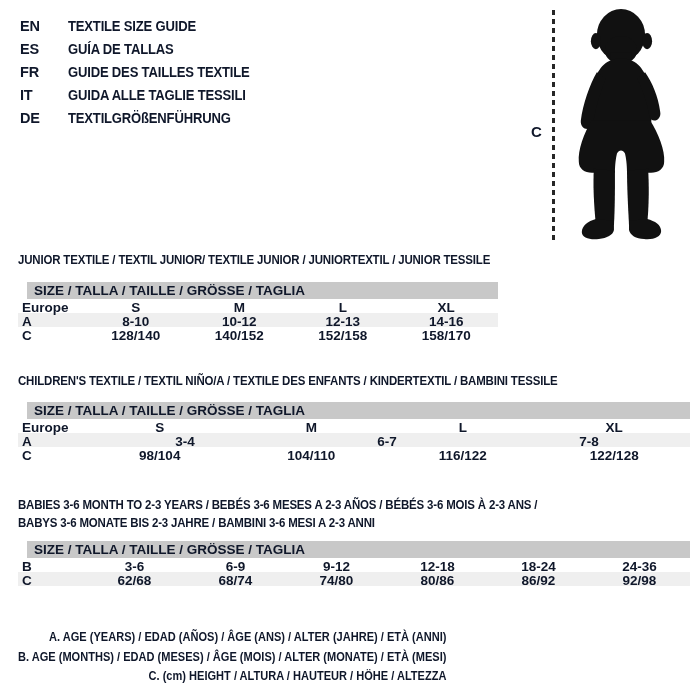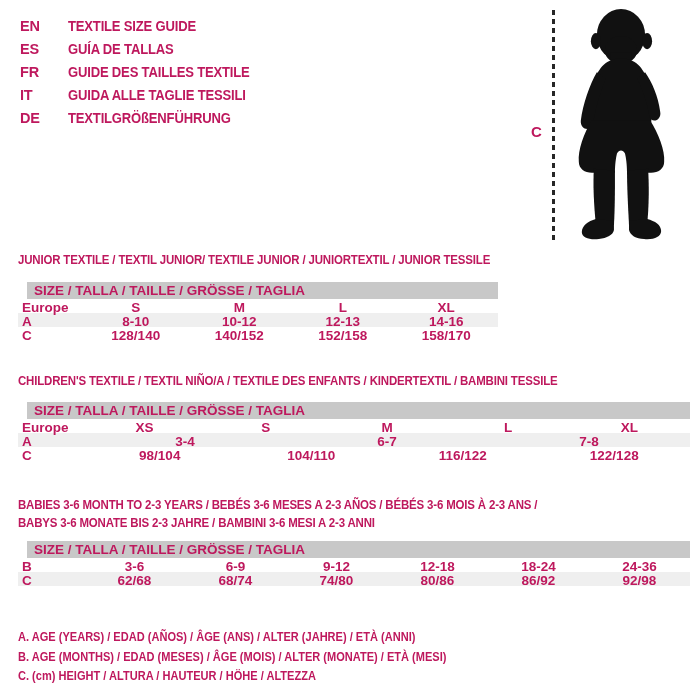--- a/index.html
+++ b/index.html
@@ -1,19 +1,19 @@
 <!DOCTYPE html>
 <html><head>
 <meta charset="utf-8">
 <style>
   * { margin:0; padding:0; box-sizing:border-box; }
   html,body { background:#ffffff; }
   .page {
     position:relative; width:700px; height:700px; background:#ffffff;
-    font-family:"Liberation Sans", sans-serif; font-weight:bold; color:#be185d;
+    font-family:"Liberation Sans", sans-serif; font-weight:bold; color:#0f172a;
     overflow:hidden;
   }
   
   .lang-block { position:absolute; left:20px; top:14px; }
   .lang-row { height:23px; line-height:23px; white-space:nowrap; }
   .lang-code { display:inline-block; width:48px; font-size:14.5px; letter-spacing:-0.2px; }
   .lang-label { display:inline-block; font-size:14.5px; letter-spacing:-0.2px;
     transform:scaleX(0.9); transform-origin:left center; }
   
   .measure-line { position:absolute; left:552px; top:10px; width:3px; height:233px;
@@ -26,21 +26,21 @@
   
   .size-table { position:absolute; left:18px; font-size:13.5px; }
   .tbl-bar { height:17px; line-height:17px; padding-left:7px; background:#c8c8c8; white-space:nowrap;margin-left:9px; }
   .trow { display:flex; height:14px; line-height:18px;justify-content:space-between; }
   .trow.shaded { background:#efefef; }
   .trow .lbl { width:66px; padding-left:4px; flex:none; }
   .trow .cell { flex:1; text-align:center; }
   .w-junior { width:480px; }
   .w-full { width:672px; }
   
-  .notes { position:absolute; left:18px; top:627px; }
+  .notes { position:absolute; left:18px; top:627px;text-align:right; }
   .note-line { font-size:13px; line-height:19.5px; white-space:nowrap;
     transform:scaleX(0.85); transform-origin:left center; }
 </style>
 </head>
 <body>
 
 <div class="page">
 
   <div class="lang-block">
     <div class="lang-row">
@@ -104,21 +104,20 @@
       <span class="cell">152/158</span>
       <span class="cell">158/170</span>
     </div>
   </div>
 
   <div class="sec-heading" style="top:372px;">CHILDREN'S TEXTILE / TEXTIL NIÑO/A / TEXTILE DES ENFANTS / KINDERTEXTIL / BAMBINI TESSILE</div>
   <div class="size-table w-full" style="top:402px;">
     <div class="tbl-bar">SIZE / TALLA / TAILLE / GRÖSSE / TAGLIA</div>
     <div class="trow">
       <span class="lbl">Europe</span>
-      <span class="cell">XS</span>
       <span class="cell">S</span>
       <span class="cell">M</span>
       <span class="cell">L</span>
       <span class="cell">XL</span>
     </div>
     <div class="trow shaded">
       <span class="lbl">A</span>
       <span class="cell">3-4</span>
       <span class="cell">6-7</span>
       <span class="cell">7-8</span>

